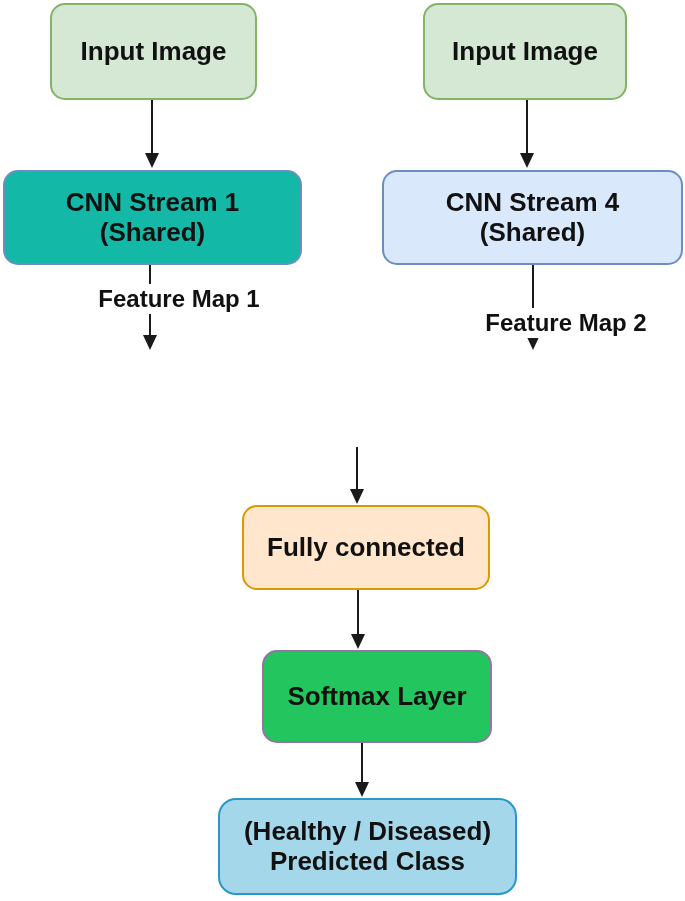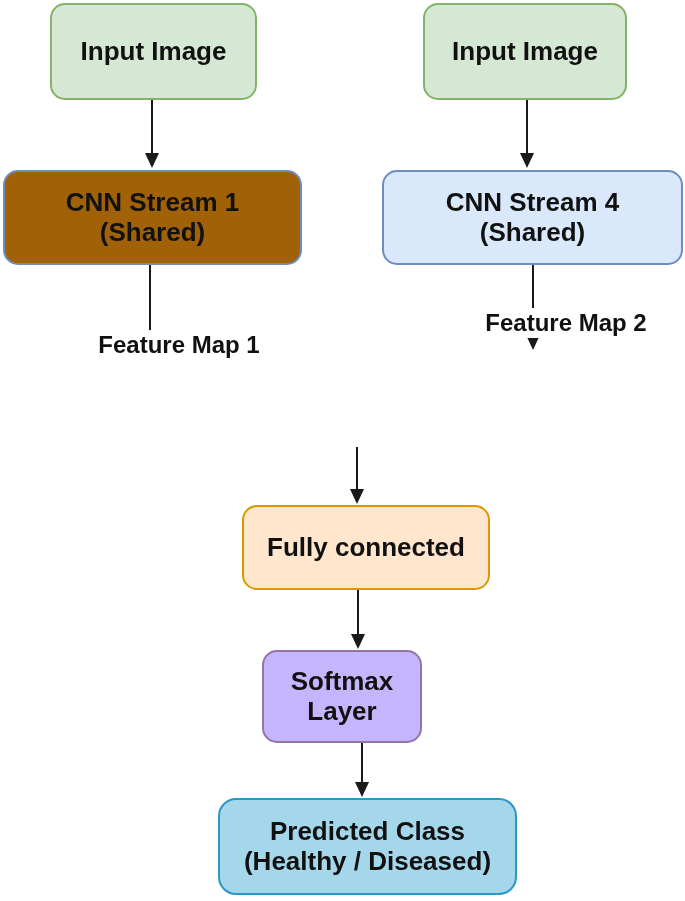--- a/index.html
+++ b/index.html
@@ -28,25 +28,25 @@
     color: #111111;
     line-height: 1.15;
     border-style: solid;
     border-width: 2px;
     border-radius: 15px;
     padding: 4px 16px;
   }
   
   #n-input1   { left: 50px;  top: 3px;   width: 207px; height: 97px; background: #d5e8d4; border-color: #82b366; }
   #n-input2   { left: 423px; top: 3px;   width: 204px; height: 97px; background: #d5e8d4; border-color: #82b366; }
-  #n-cnn1     { left: 3px;   top: 170px; width: 299px; height: 95px; background: #a16207; border-color: #6c8ebf; }
+  #n-cnn1     { left: 3px;   top: 170px; width: 299px; height: 95px; background: #14b8a6; border-color: #6c8ebf; }
   #n-cnn2     { left: 382px; top: 170px; width: 301px; height: 95px; background: #dae8fc; border-color: #6c8ebf; }
   #n-merge    { left: 102px; top: 351px; width: 513px; height: 96px; background: #f8cecc; border-color: #b85450; }
   #n-fc       { left: 242px; top: 505px; width: 248px; height: 85px; background: #ffe6cc; border-color: #d79b00; }
-  #n-softmax  { left: 262px; top: 650px; width: 160px; height: 93px; background: #c4b5fd; border-color: #9673a6; }
+  #n-softmax  { left: 262px; top: 650px; width: 230px; height: 93px; background: #22c55e; border-color: #9673a6; }
   #n-predict  { left: 218px; top: 798px; width: 299px; height: 97px; background: #a4d7ea; border-color: #2b96c8; border-radius: 18px; }
 
   
   .arrow {
     position: absolute;
     width: 14px;
   }
   .arrow .shaft {
     position: absolute;
     left: 50%;
@@ -79,21 +79,21 @@
   .edge-label {
     position: absolute;
     transform: translate(-50%, -50%);
     background: #ffffff;
     padding: 1px 3px;
     font-size: 24px;
     font-weight: 700;
     color: #111111;
     white-space: nowrap;
   }
-  #lbl-fm1 { left: 179px; top: 299px; margin-top: 46px; }
+  #lbl-fm1 { left: 179px; top: 299px; }
   #lbl-fm2 { left: 566px; top: 323px; }
 </style>
 </head>
 <body>
 
 <div class="canvas">
 
   <div class="node" id="n-input1">Input Image</div>
 
   <div class="node" id="n-input2">Input Image</div>
@@ -140,17 +140,17 @@
   </div>
 
   <div class="node" id="n-softmax">Softmax Layer</div>
 
   <div class="arrow" id="a-softmax-pred">
     <div class="shaft"></div>
     <div class="head"></div>
   </div>
 
   <div class="node" id="n-predict">
+    <div>(Healthy / Diseased)</div>
     <div>Predicted Class</div>
-    <div>(Healthy / Diseased)</div>
   </div>
 
 </div>
 
 </body></html>

